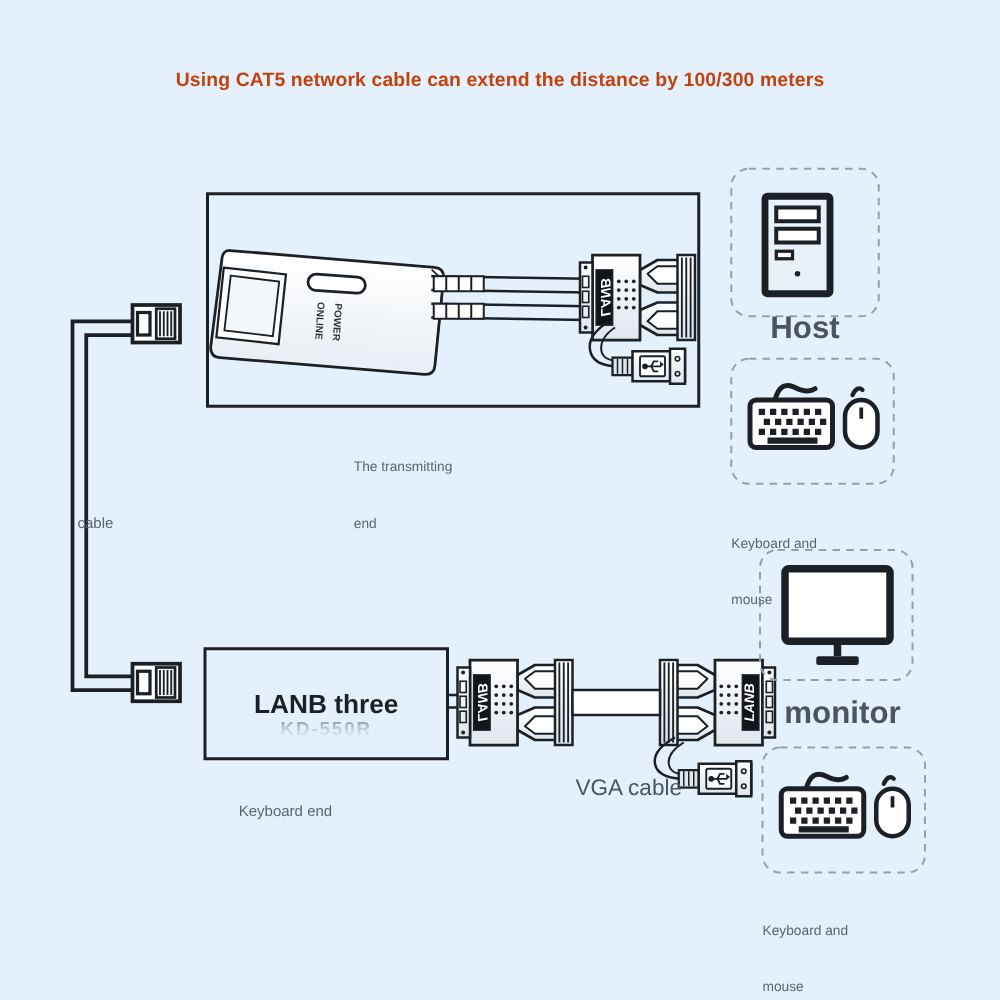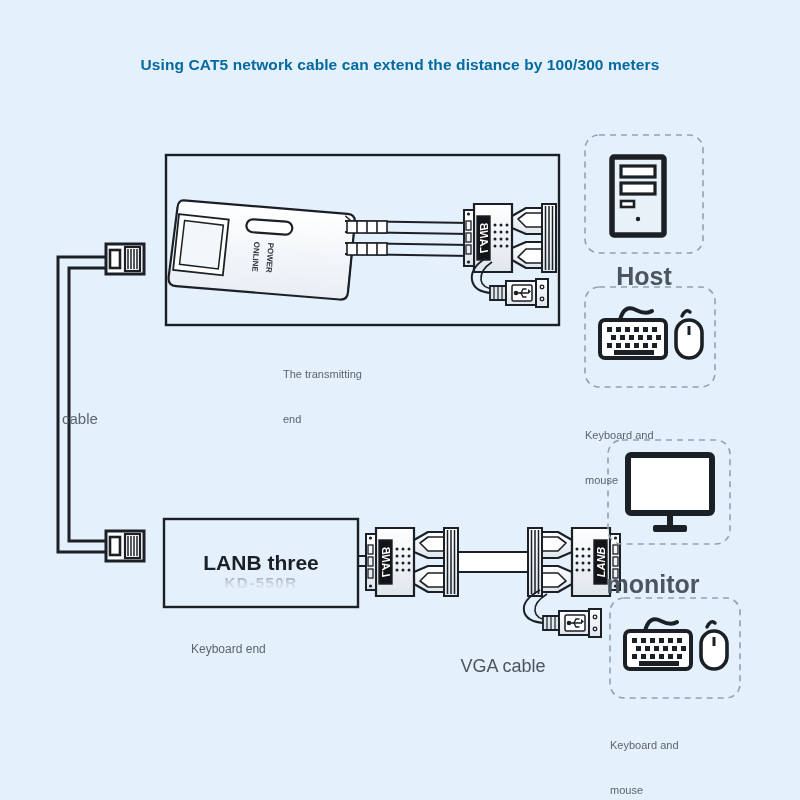--- a/index.html
+++ b/index.html
@@ -7,24 +7,24 @@
     width:800px;height:800px;
     background:#e4f0fb;
     font-family:"Liberation Sans",sans-serif;
     overflow:hidden;
     position:relative;
   }
   #stage{position:absolute;inset:0;width:800px;height:800px;}
   .txt{position:absolute;color:#4a5560;white-space:pre;}
   #title{
     left:0;right:0;top:56px;text-align:center;
-    font-size:15.5px;font-weight:700;color:#0369a1;letter-spacing:.1px;
+    font-size:15.5px;font-weight:700;color:#c2410c;letter-spacing:.1px;
   }
   .cap{font-size:11px;color:#5a6570;text-align:left;line-height:15px;}
-  .biglabel{font-size:25px;font-weight:700;color:#4b5560;text-align:center;margin-top:14px;}
+  .biglabel{font-size:25px;font-weight:700;color:#4b5560;text-align:center;}
   svg{position:absolute;left:0;top:0;overflow:visible;}
 </style>
 </head>
 <body>
 
 <div id="stage">
 
   <div id="title" class="txt">Using CAT5 network cable can extend the distance by 100/300 meters</div>
 
   <svg width="800" height="800" viewBox="0 0 800 800">
@@ -284,33 +284,33 @@
       <rect x="76" y="12" width="26" height="38" rx="13" fill="#ffffff" stroke="#1b2026" stroke-width="3.6"></rect>
       <line x1="89" y1="18" x2="89" y2="27" stroke="#1b2026" stroke-width="3"></line>
     </g>
   </svg>
 
   <div class="txt cap" style="left:283px;top:337px;width:140px;">
     <div>The transmitting</div>
     <div>end</div>
   </div>
 
-  <div class="txt cap" style="left:62px;top:411px;width:90px;font-size:15px;">cable</div>
+  <div class="txt cap" style="left:62px;top:411px;width:90px;font-size:12px;">cable</div>
 
   <div class="txt cap" style="left:191px;top:642px;width:144px;font-size:12px;">Keyboard end</div>
 
-  <div class="txt" style="left:433px;top:620px;width:140px;text-align:center;font-size:18px;color:#4b5560;margin-top:36px;">VGA cable</div>
+  <div class="txt" style="left:433px;top:620px;width:140px;text-align:center;font-size:18px;color:#4b5560;">VGA cable</div>
 
   <div class="txt biglabel" style="left:584px;top:248px;width:120px;">Host</div>
 
   <div class="txt cap" style="left:585px;top:398px;width:130px;">
     <div>Keyboard and</div>
     <div>mouse</div>
   </div>
 
-  <div class="txt biglabel" style="left:591px;top:556px;width:124px;">monitor</div>
+  <div class="txt biglabel" style="left:612px;top:556px;width:124px;">monitor</div>
 
   <div class="txt cap" style="left:610px;top:708px;width:130px;">
     <div>Keyboard and</div>
     <div>mouse</div>
   </div>
 
 </div>
 
 </body></html>

